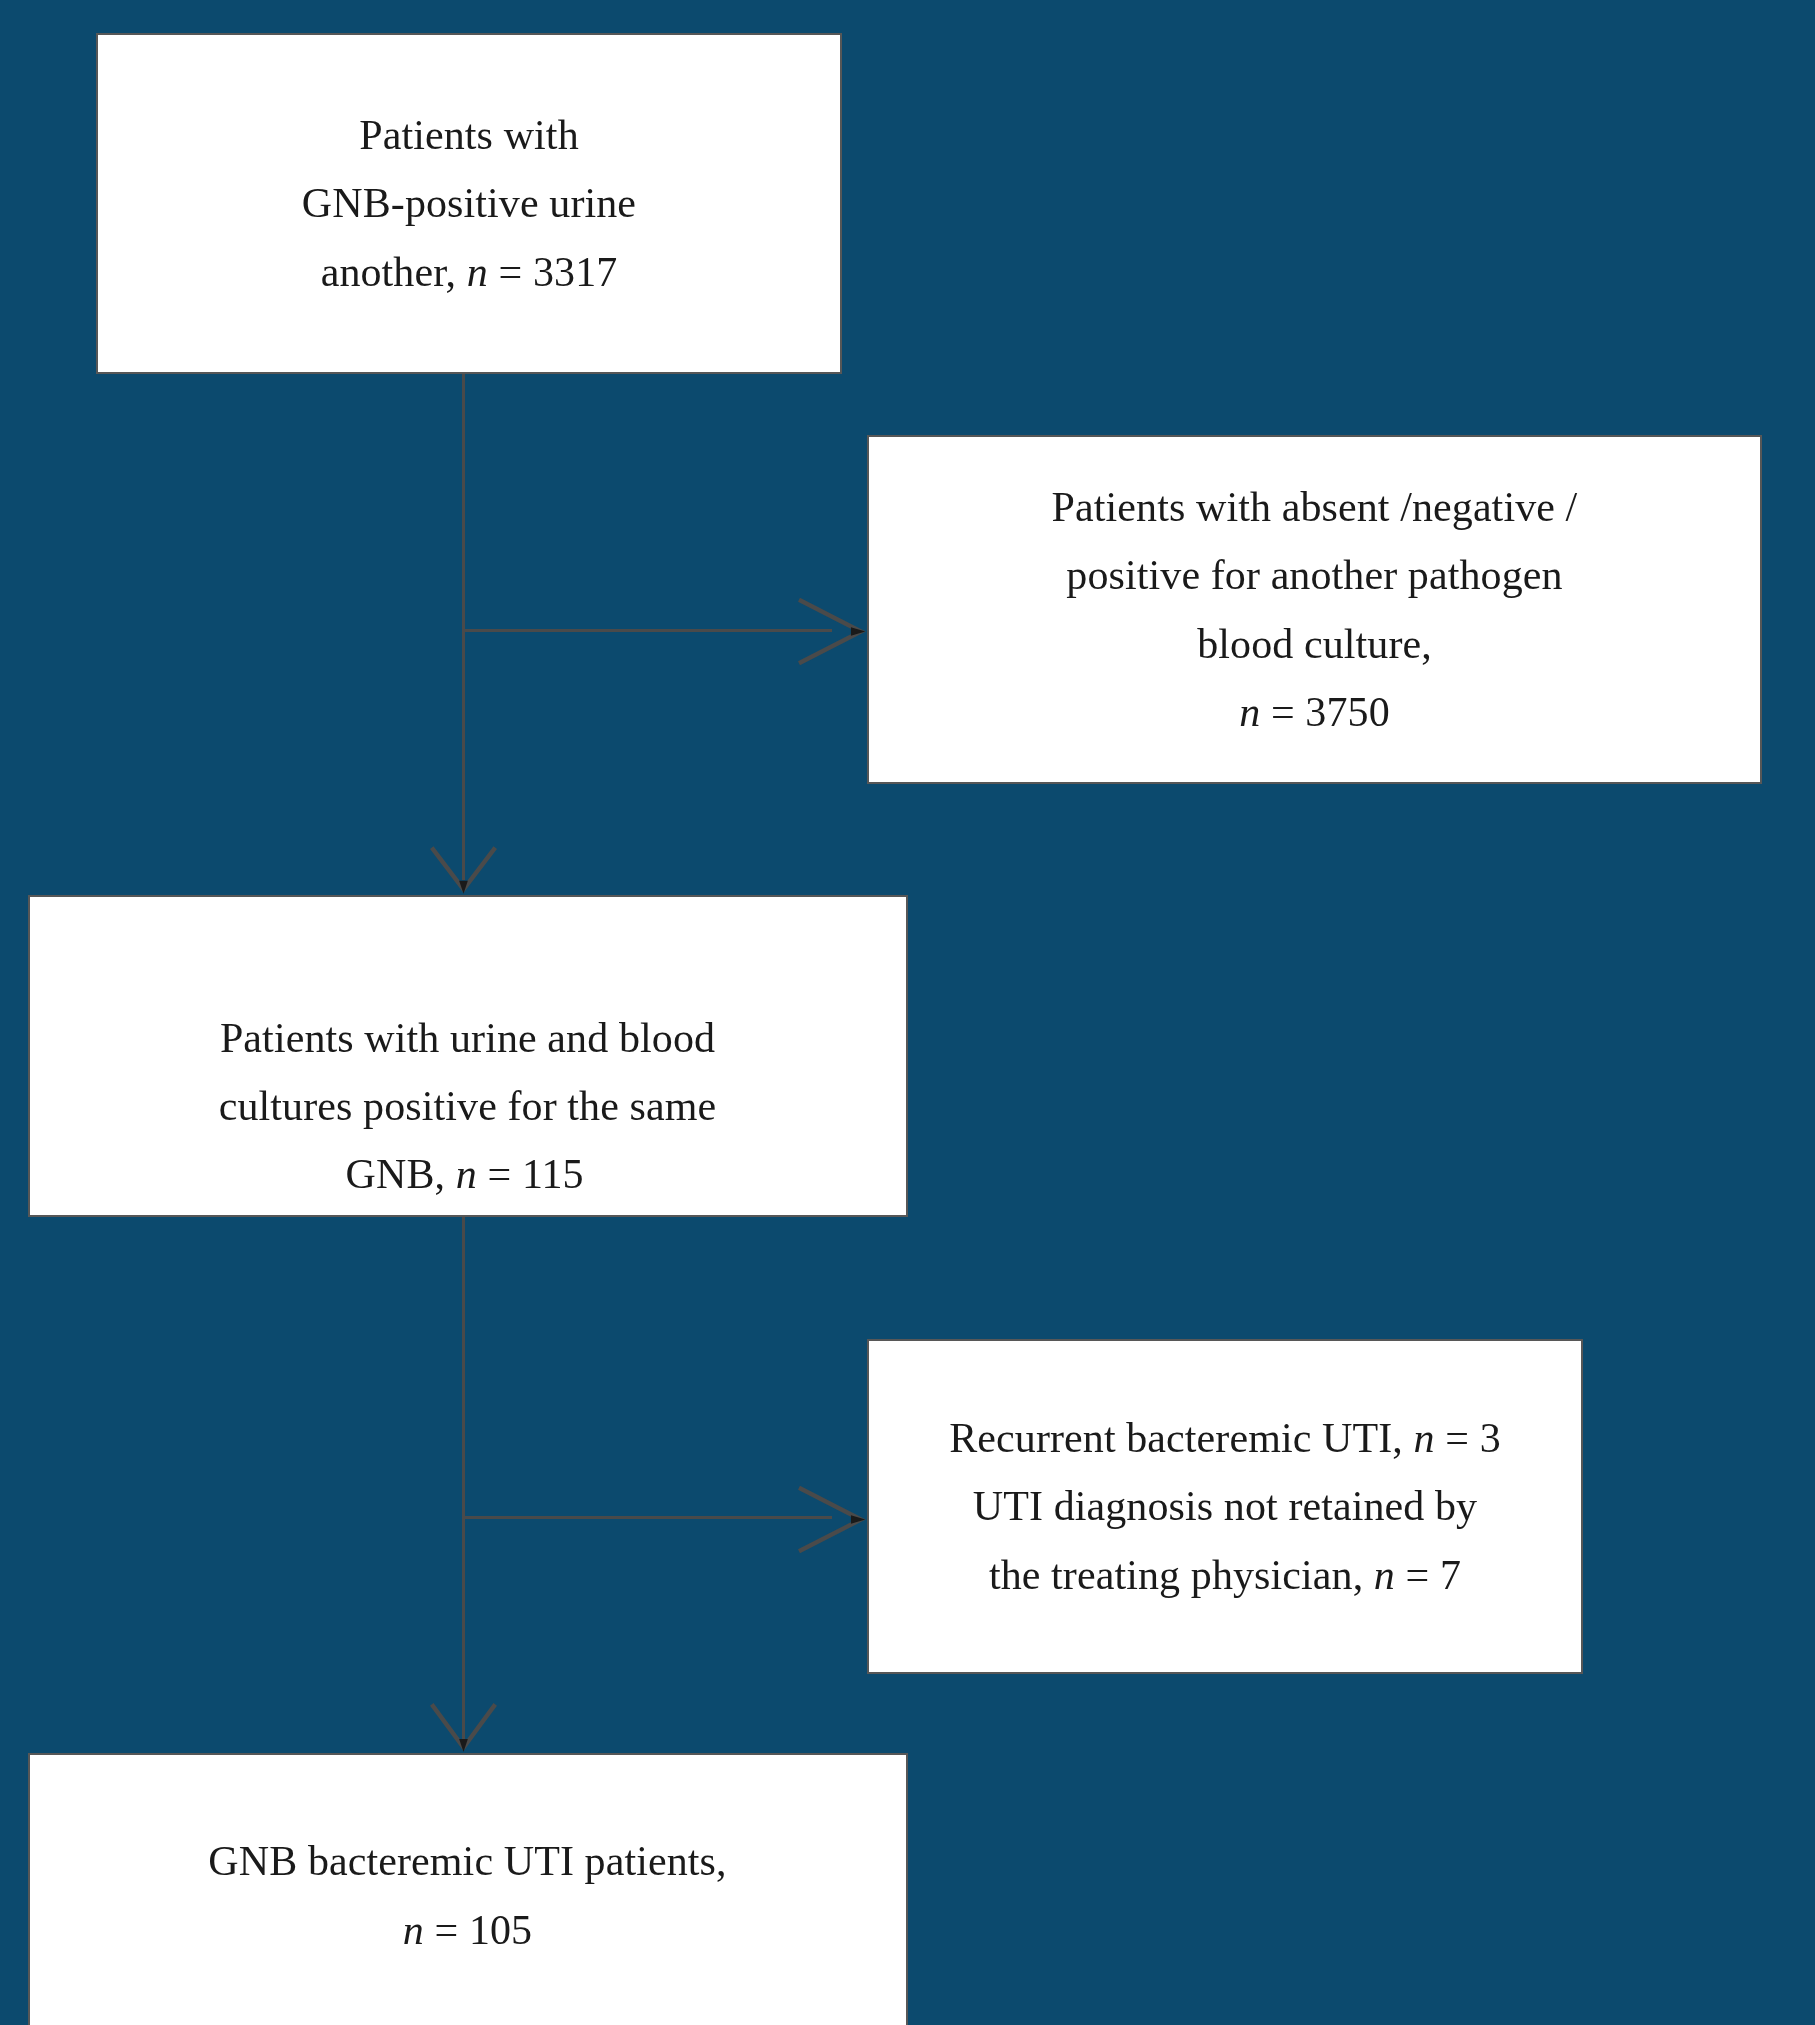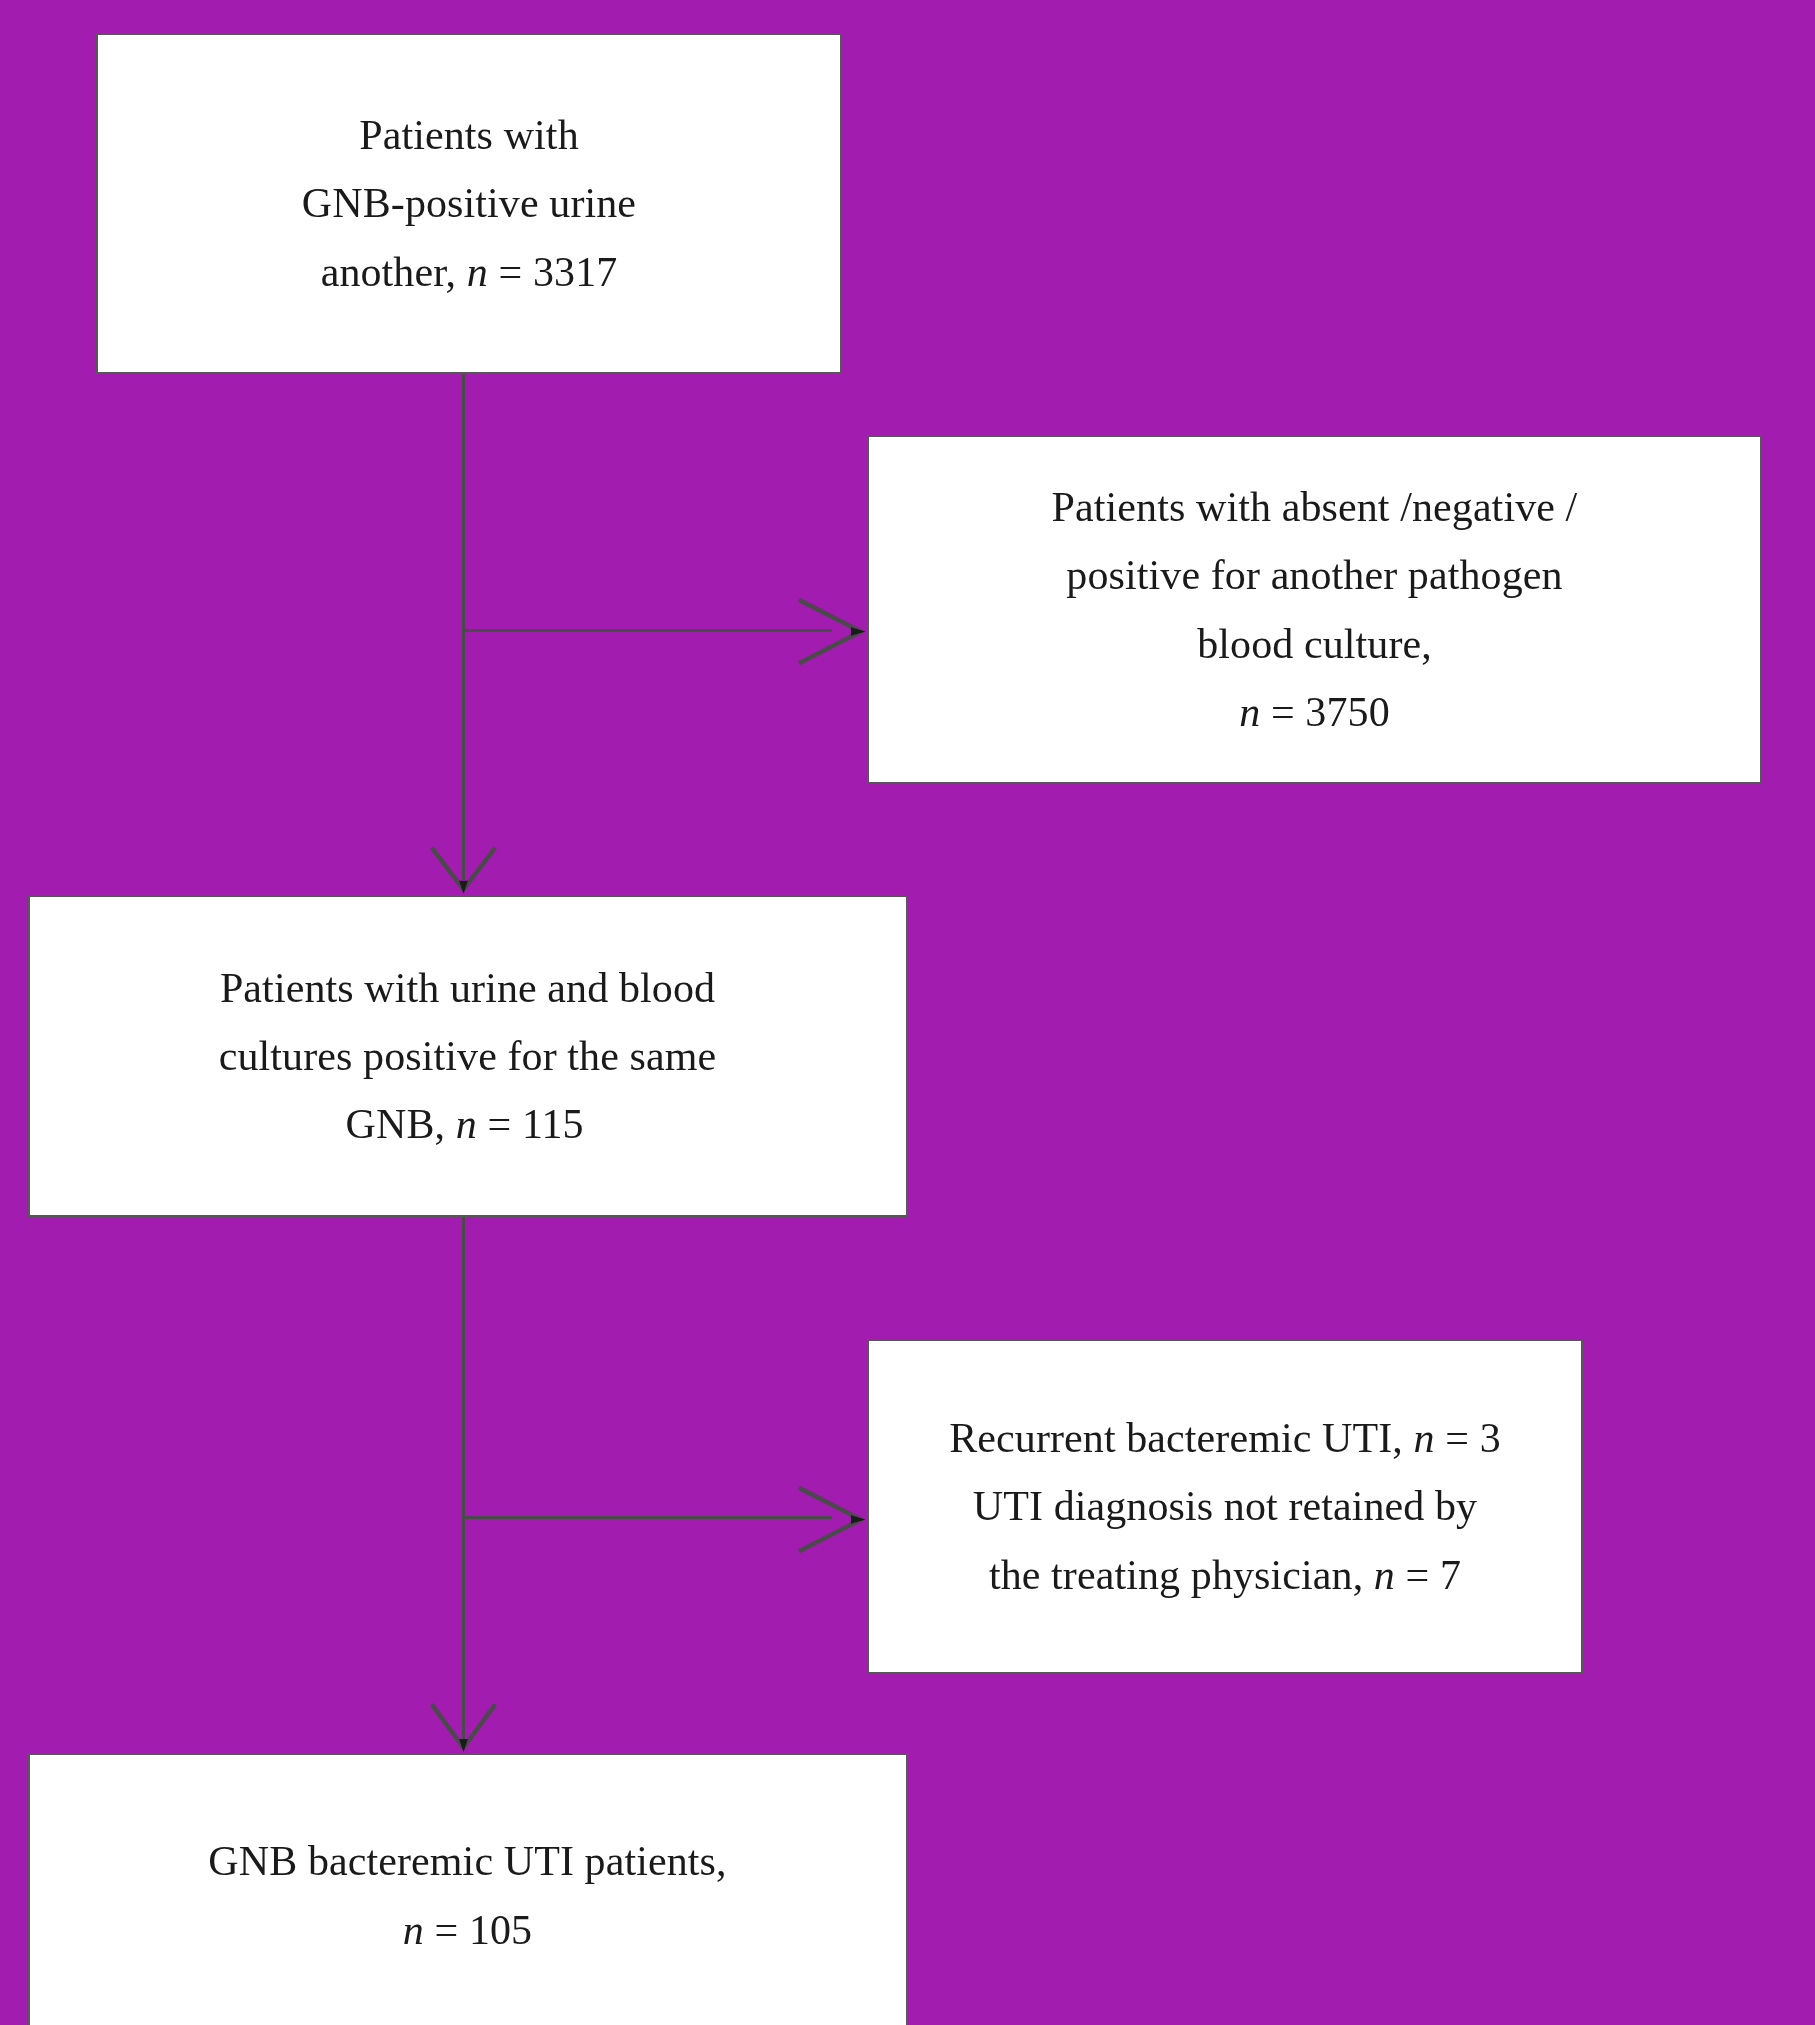--- a/index.html
+++ b/index.html
@@ -8,21 +8,21 @@
     background: #ffffff;
   }
   body {
     font-family: "Liberation Serif", "DejaVu Serif", serif;
     color: #1a1a1a;
   }
   #flowchart-canvas {
     position: relative;
     width: 1816px;
     height: 2025px;
-    background: #a21caf;
+    background: #0c4a6e;
     overflow: hidden;
   }
   .node-box {
     position: absolute;
     box-sizing: border-box;
     border: 2.2px solid #575757;
     background: #ffffff;
     display: flex;
     flex-direction: column;
     justify-content: center;
@@ -59,21 +59,21 @@
   .arrow-down, .arrow-right {
     position: absolute;
     overflow: visible;
   }
   .arrow-down svg, .arrow-right svg {
     display: block;
   }
   
   #box-source      { left: 96px;  top: 33px;   width: 746px; height: 341px; }
   #box-excluded-1  { left: 867px; top: 435px;  width: 895px; height: 349px; }
-  #box-matched     { left: 27.5px;   top: 895px; width: 880px; height: 322px; }
+  #box-matched     { left: 27.5px;   top: 895px; width: 880px; height: 322px; justify-content: flex-end; }
   #box-excluded-2  { left: 867px; top: 1339px; width: 716px; height: 335px; }
   #box-final       { left: 27.5px;   top: 1753px; width: 880px; height: 285px; }
 </style>
 </head>
 <body>
 
 <div id="flowchart-canvas">
 
   <div class="conn-v" style="left:462px; top:373px; height:507px;"></div>
   <div class="arrow-down" style="left:426px; top:840px;">

